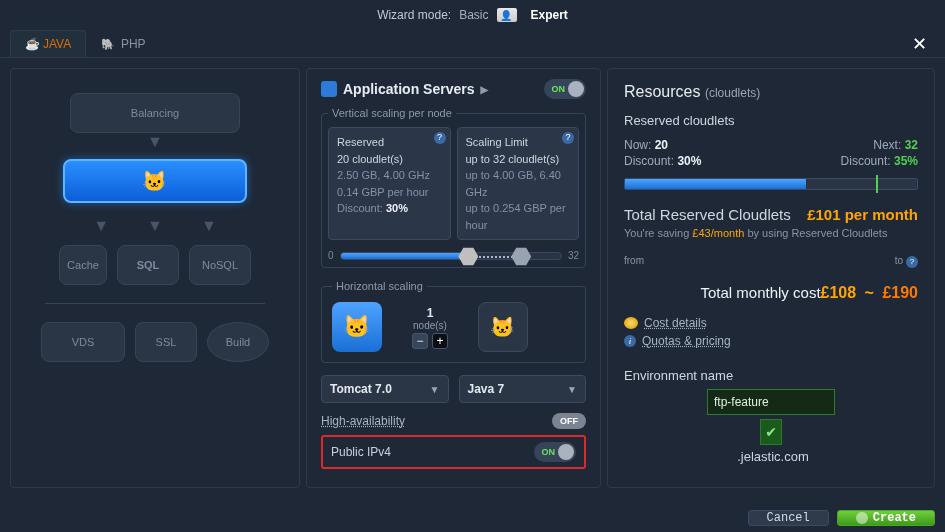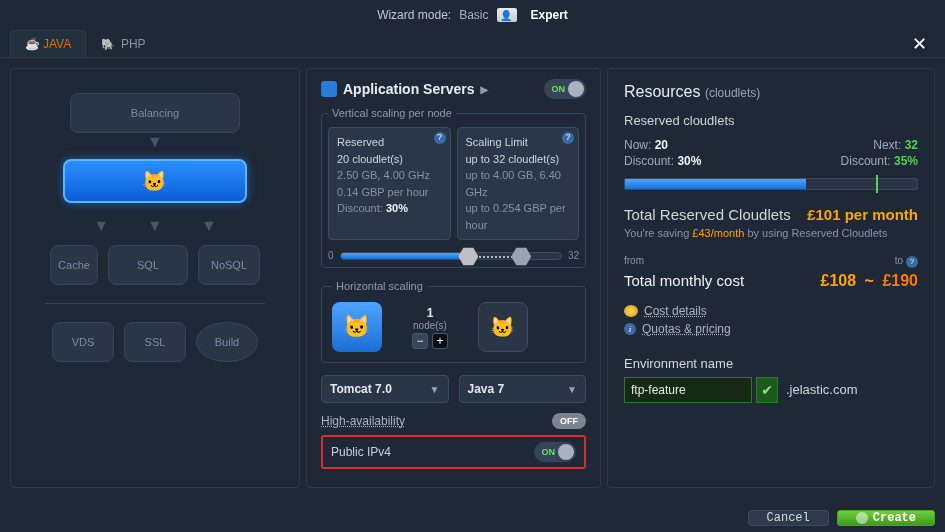--- a/index.html
+++ b/index.html
@@ -82,34 +82,34 @@
   .bar { height: 12px; background: #2a3444; border: 1px solid #3b4a60; border-radius: 2px; margin-top: 10px; position: relative; }
   .bar .fill-now { position: absolute; left: 0; top: 0; bottom: 0; width: 62%; background: linear-gradient(#4ba6ff,#1a6fd6); }
   .bar .mark-next { position: absolute; left: 86%; top: -4px; bottom: -4px; width: 2px; background: #52d052; }
   .kv { display: flex; align-items: center; justify-content: space-between; margin-top: 16px; font-size: 15px; }
   .kv .k { color: #cfd6e0; }
   .kv .v { color: #ffa407; font-weight: bold; }
   .saving-note { font-size: 11px; color: #8a94a8; margin-top: 4px; }
   .saving-note .amt { color: #ffa407; }
   .from-to { display: flex; justify-content: space-between; gap: 34px; font-size: 10px; color: #8a94a8; margin-top: 16px; }
   .from-to .q { width: 12px; height: 12px; border-radius: 50%; background: #3a6aa6; color: #fff; display: inline-flex; align-items: center; justify-content: center; font-size: 8px; margin-left: 3px; cursor: pointer; }
-  .total-row { display: flex; align-items: center; justify-content: space-between; margin-top: 4px; }
+  .total-row { display: flex; align-items: center; justify-content: flex-end; margin-top: 16px; }
   .total-row .k { font-size: 15px; color: #eef2f8; }
   .total-row .v { font-size: 16px; font-weight: bold; }
   .total-row .from-v { color: #ffa407; }
   .total-row .to-v { color: #ff7a00; }
   .tilde { color: #ffa407; margin: 0 4px; }
   .links { margin-top: 14px; font-size: 12px; }
   .links .row { display: flex; align-items: center; gap: 6px; margin: 4px 0; color: #a8b4c6; }
   .links .row a { text-decoration: underline dotted; color: #a8b4c6; cursor: pointer; }
   .coin { width: 14px; height: 12px; background: radial-gradient(#ffd666,#d89a00); border-radius: 50%; display: inline-block; }
   .info-i { width: 12px; height: 12px; border-radius: 50%; background: #3a6aa6; color: #fff; display: inline-flex; align-items: center; justify-content: center; font-size: 9px; font-style: italic; font-family: serif; }
   .env-sec { margin-top: 20px; }
   .env-label { color: #cfd6e0; font-size: 13px; }
-  .env-row { display: flex; align-items: center; gap: 4px; margin-top: 6px; }
+  .env-row { display: flex; align-items: center; gap: 4px; margin-top: 6px; flex-direction: column; }
   .env-input { width: 128px; padding: 5px 6px; background: #142a14; border: 1px solid #2d7a2d; color: #dff0df; font-size: 12px; outline: none; }
   .check { width: 22px; height: 26px; background: #1a5a1a; border: 1px solid #2d7a2d; color: #8ce68c; display: flex; align-items: center; justify-content: center; font-size: 14px; }
   .env-domain { color: #cfd6e0; margin-left: 4px; font-size: 13px; }
   .footer { position: absolute; right: 10px; bottom: 6px; display: flex; gap: 8px; }
   .btn { padding: 0 18px; border-radius: 3px; font-size: 12px; cursor: pointer; border: 1px solid #3b4a60; font-family: Liberation Mono, monospace; }
   .btn-cancel { background: #2f3a4c; color: #d6dbe4; }
   .btn-create { background: linear-gradient(#6ecf3a,#3e9a1a); color: #fff; border-color: #4aa625; font-weight: bold; display: flex; align-items: center; gap: 5px; }
   .btn-create .circ { width: 12px; height: 12px; border-radius: 50%; background: rgba(255,255,255,0.5); }
   .tomcat-glyph { font-size: 20px; }
 </style>
@@ -147,30 +147,30 @@
     </div>
     <div class="slot-row" style="margin:6px 0 10px 0; gap:38px;">
       <span class="arrow-down">▼</span>
       <span class="arrow-down">▼</span>
       <span class="arrow-down">▼</span>
     </div>
     <div class="slot-row">
       <div class="slot" style="width:48px;">
           <span>Cache</span>
         </div>
-      <div class="slot" style="width:80px;">
+      <div class="slot" style="width:62px;font-weight:bold;">
           <span>SQL</span>
         </div>
       <div class="slot" style="width:62px;">
           <span>NoSQL</span>
         </div>
     </div>
     <div class="divider-h"></div>
     <div class="slot-row">
-      <div class="slot" style="width:62px;">
+      <div class="slot" style="width:84px;">
           <span>VDS</span>
         </div>
       <div class="slot" style="width:62px;">
           <span>SSL</span>
         </div>
       <div class="slot" style="width:62px; border-radius:50%;">
           <span>Build</span>
         </div>
     </div>
   </div>

